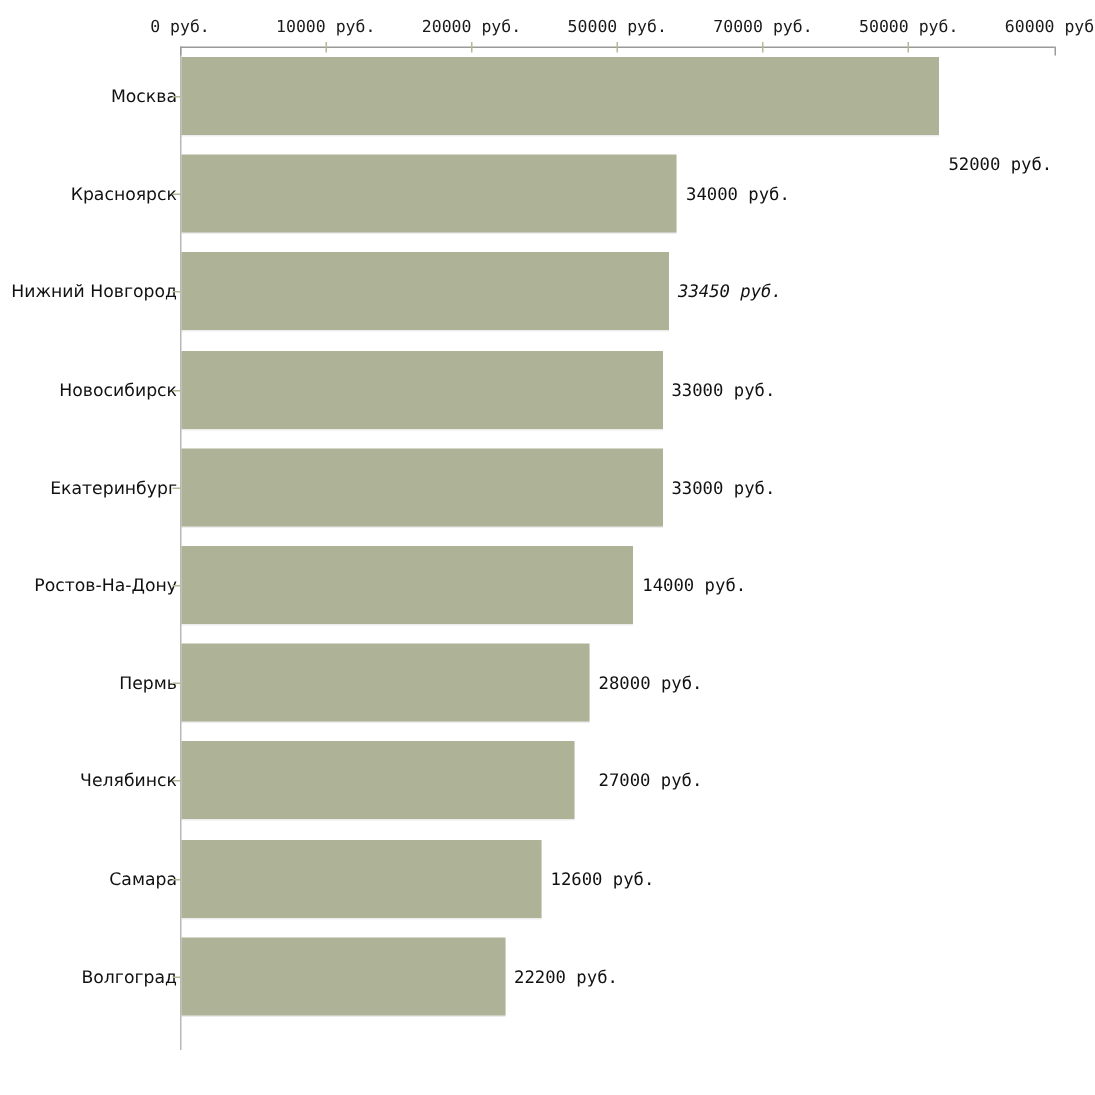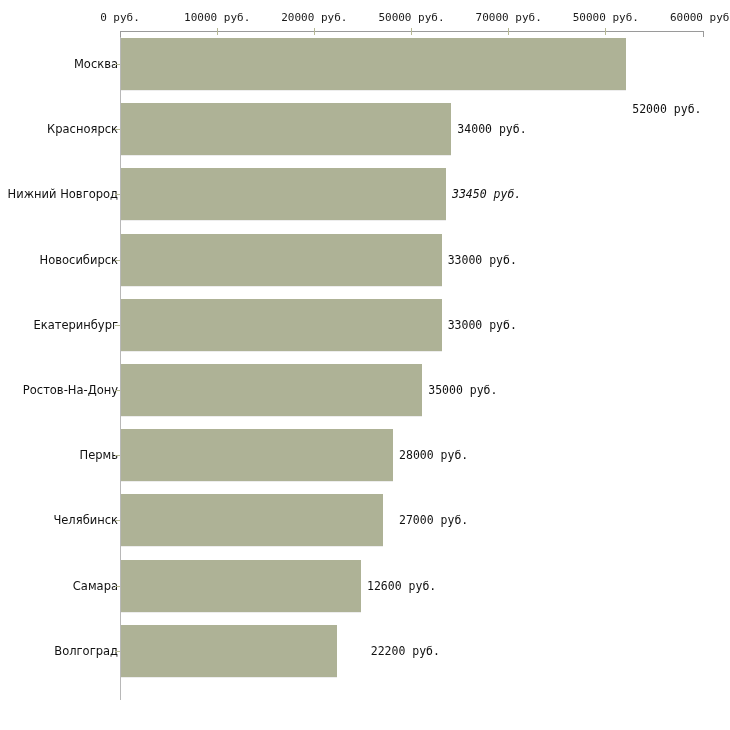--- a/index.html
+++ b/index.html
@@ -133,29 +133,29 @@
       <div class="bar-value" style="left: 632.267px; top: 64px; margin-top: 45px;">52000 руб.</div>
       <div class="bar" title="Красноярск — 34000 руб." style="top: 103.2px; width: 330.367px; background: rgb(174, 178, 150);"></div>
       <div class="bar-value" style="left: 457.367px; top: 129.2px;">34000 руб.</div>
       <div class="bar" title="Нижний Новгород — 33450 руб." style="top: 168.4px; width: 325.022px; background: rgb(174, 178, 150);"></div>
       <div class="bar-value" style="left: 452.022px; top: 194.4px; font-style: italic;">33450 руб.</div>
       <div class="bar" title="Новосибирск — 33000 руб." style="top: 233.6px; width: 320.65px; background: rgb(174, 178, 150);"></div>
       <div class="bar-value" style="left: 447.65px; top: 259.6px;">33000 руб.</div>
       <div class="bar" title="Екатеринбург — 33000 руб." style="top: 298.8px; width: 320.65px; background: rgb(174, 178, 150);"></div>
       <div class="bar-value" style="left: 447.65px; top: 324.8px;">33000 руб.</div>
       <div class="bar" title="Ростов-На-Дону — 31000 руб." style="top: 364px; width: 301.217px; background: rgb(174, 178, 150);"></div>
-      <div class="bar-value" style="left: 428.217px; top: 390px;">35000 руб.</div>
+      <div class="bar-value" style="left: 428.217px; top: 390px;">14000 руб.</div>
       <div class="bar" title="Пермь — 28000 руб." style="top: 429.2px; width: 272.067px; background: rgb(174, 178, 150);"></div>
       <div class="bar-value" style="left: 399.067px; top: 455.2px; text-align: right;">28000 руб.</div>
       <div class="bar" title="Челябинск — 27000 руб." style="top: 494.4px; width: 262.35px; background: rgb(174, 178, 150);"></div>
       <div class="bar-value" style="left: 399px; top: 520.4px;">27000 руб.</div>
       <div class="bar" title="Самара — 24700 руб." style="top: 559.6px; width: 240.002px; background: rgb(174, 178, 150);"></div>
       <div class="bar-value" style="left: 367.002px; top: 585.6px;">12600 руб.</div>
       <div class="bar" title="Волгоград — 22200 руб." style="top: 624.8px; width: 215.71px; background: rgb(174, 178, 150);"></div>
-      <div class="bar-value" style="left: 342.71px; top: 650.8px; margin-left: 28px;">22200 руб.</div>
+      <div class="bar-value" style="left: 342.71px; top: 650.8px;">22200 руб.</div>
     </div>
   <div id="cats-layer">
       <div class="cat-label" style="top: 64px;">Москва</div>
       <div class="y-tick" style="top: 64px;"></div>
       <div class="cat-label" style="top: 129.2px;">Красноярск</div>
       <div class="y-tick" style="top: 129px;"></div>
       <div class="cat-label" style="top: 194.4px;">Нижний Новгород</div>
       <div class="y-tick" style="top: 194px;"></div>
       <div class="cat-label" style="top: 259.6px;">Новосибирск</div>
       <div class="y-tick" style="top: 260px;"></div>

